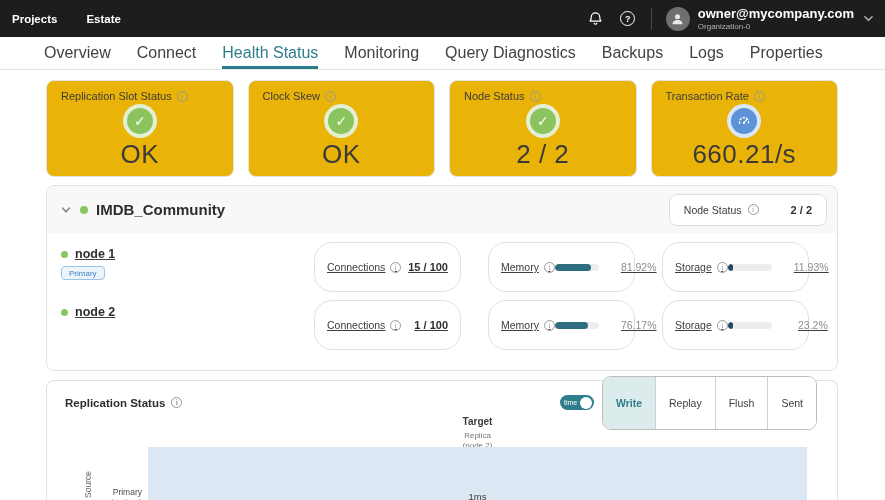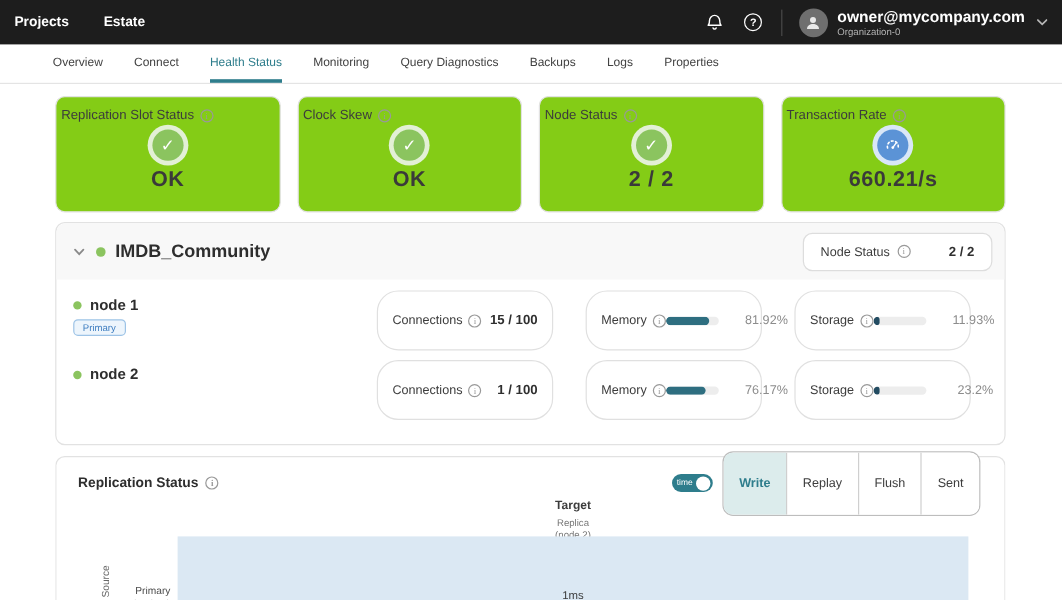--- a/index.html
+++ b/index.html
@@ -16,51 +16,51 @@
   .help-circle{width:15px;height:15px;border:1.5px solid #fff;border-radius:50%;color:#fff;
     font-size:9px;display:flex;align-items:center;justify-content:center;font-weight:700;}
   .tb-divider{width:1px;height:22px;background:#4a4a4a;margin:0 14px 0 10px;}
   .avatar{width:24px;height:24px;border-radius:50%;background:#6f6f6f;display:flex;align-items:center;justify-content:center;overflow:hidden;}
   .userblock{margin-left:8px;line-height:1.2;}
   .user-email{color:#fff;font-size:13px;font-weight:700;}
   .user-org{color:#b3b3b3;font-size:8px;}
   .tb-chevron{margin-left:10px;display:flex;align-items:center;}
   
   .tabbar{height:33px;border-bottom:1px solid #e4e4e4;display:flex;align-items:stretch;padding-left:44px;}
-  .tab{font-size:10px;color:#424242;display:flex;align-items:center;margin-right:26px;cursor:pointer;
+  .tab{font-size:16px;color:#424242;display:flex;align-items:center;margin-right:26px;cursor:pointer;
     border-bottom:3px solid transparent;padding-top:2px;}
   .tab.active{color:#2e7d8c;border-bottom-color:#2e7d8c;}
   
   .cards{display:flex;gap:14px;margin:10px 47px 0 46px;}
-  .card{flex:1;border:1px solid #e2e2e2;border-radius:8px;height:97px;padding:9px 4px 6px;
-    display:flex;flex-direction:column;align-items:center;background:#84cc16;}
+  .card{flex:1;border:1px solid #e2e2e2;border-radius:8px;height:97px;padding:9px 14px 6px;
+    display:flex;flex-direction:column;align-items:center;background:#eab308;}
   .card-title{align-self:flex-start;font-size:11px;color:#3c3c3c;display:flex;align-items:center;gap:5px;}
   .halo{width:34px;height:34px;border-radius:50%;display:flex;align-items:center;justify-content:center;margin-top:2px;}
   .halo.green{background:#e3f0d6;}
   .halo.blue{background:#d9e7f7;}
   .status-circle{width:26px;height:26px;border-radius:50%;display:flex;align-items:center;justify-content:center;}
   .status-circle.green{background:#8bc45f;}
   .status-circle.blue{background:#5b93d6;}
   .checkmark{color:#fff;font-size:14px;font-weight:700;line-height:1;}
-  .card-value{font-size:18px;color:#3a3a3a;margin-top:1px;letter-spacing:.5px;font-weight:bold;}
+  .card-value{font-size:26px;color:#3a3a3a;margin-top:1px;letter-spacing:.5px;}
   
   .info{width:11px;height:11px;border:1px solid #999;border-radius:50%;display:inline-flex;
     align-items:center;justify-content:center;color:#999;flex:none;}
   .info::after{content:"i";font-size:7.5px;font-family:"Liberation Serif",serif;}
   
   .panel{margin:8px 47px 0 46px;border:1px solid #e2e2e2;border-radius:8px;background:#fff;}
   .cluster-head{height:47px;background:#f8f8f8;border-radius:8px 8px 0 0;display:flex;align-items:center;padding:0 10px 0 14px;}
   .chev{display:flex;align-items:center;margin-right:9px;cursor:pointer;}
   .dot{width:8px;height:8px;border-radius:50%;background:#8bc45f;flex:none;}
   .cluster-name{font-size:15px;font-weight:700;color:#2e2e2e;margin-left:8px;}
   .ns-box{margin-left:auto;background:#fff;border:1px solid #ddd;border-radius:8px;
     padding:9px 14px;display:flex;align-items:center;gap:6px;}
   .ns-label{font-size:10.5px;color:#3c3c3c;}
   .ns-value{font-size:11px;font-weight:700;color:#2f2f2f;margin-left:26px;}
-  .cluster-body{padding:9px 16px 20px 10px;}
+  .cluster-body{padding:9px 16px 20px 10px;text-decoration:underline;}
   .node-row{display:flex;margin-bottom:8px;}
   .node-col{width:257px;padding:5px 0 0 4px;}
   .node-name{display:flex;align-items:center;gap:7px;font-size:12.5px;font-weight:700;color:#2e2e2e;}
   .node-name .dot{width:7px;height:7px;}
   .role-badge{display:inline-block;margin-top:5px;font-size:8px;color:#3f7ec0;background:#edf5fc;
     border:1px solid #9dc3e6;border-radius:4px;padding:1.5px 7px;}
   .metric-box{width:147px;height:50px;border:1px solid #e0e0e0;border-radius:18px;background:#fff;
     display:flex;align-items:center;padding:0 12px;margin-right:27px;}
   .metric-box:last-child{margin-right:0;}
   .m-label{font-size:10.5px;color:#3c3c3c;display:flex;align-items:center;gap:5px;margin-right:auto;}

